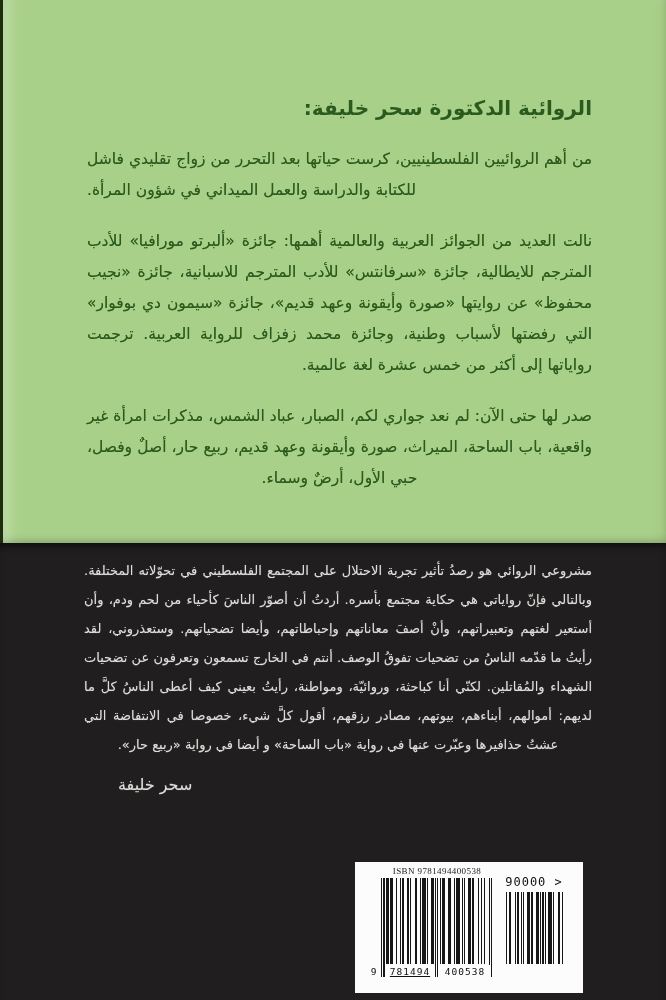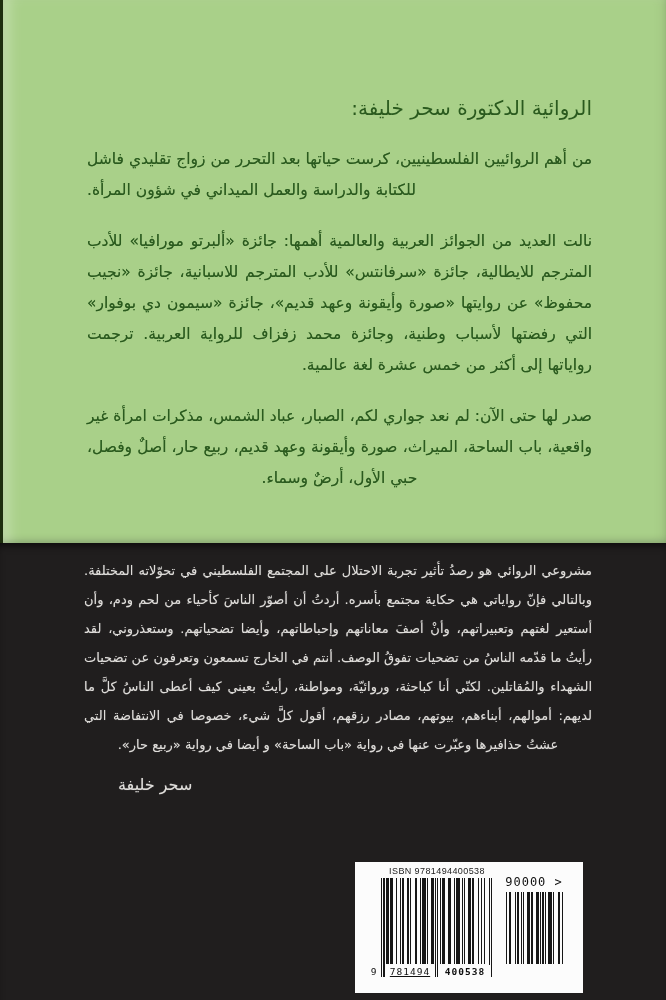--- a/index.html
+++ b/index.html
@@ -29,21 +29,21 @@
     box-shadow:
       inset 12px 0 14px -6px rgba(255,255,255,0.30),
       inset -8px 0 14px -8px rgba(0,0,0,0.10),
       inset 0 -5px 8px -4px rgba(0,0,0,0.28);
   }
   .bio-text{
     position:absolute;top:96px;right:74px;left:84px;
     direction:rtl;color:var(--green-text);
   }
   .bio-title{
-    font-size:20px;font-weight:normal;text-align:right;
+    font-size:20px;font-weight:bold;text-align:right;
     margin-bottom:24px;letter-spacing:0;
   }
   .bio-text p{
     font-size:15.5px;line-height:31px;
     text-align:justify;
     text-shadow:0 0 0.5px rgba(42,90,30,0.6);
     margin-top:20px;
   }
   p.last-left{text-align-last:left;}
   p.last-right{text-align-last:right;}
@@ -67,40 +67,40 @@
     font-size:16px;text-align:left;color:var(--white-text);
     text-shadow:0 0 1px rgba(255,255,255,0.35);
   }
   
   .barcode-box{
     position:absolute;left:355px;top:862px;width:228px;height:131px;
     background:var(--barcode-bg);
   }
   .isbn-label{
     position:absolute;top:4px;left:16px;width:132px;
-    font-family:Liberation Sans, sans-serif;
+    font-family:Liberation Serif, serif;
     font-size:9px;letter-spacing:0.4px;text-align:center;color:#1c1c1c;
   }
   .ean-main{
     position:absolute;left:26px;top:16px;width:112px;height:99px;
   }
   .bars{
     display:flex;align-items:flex-start;width:100%;height:100%;
   }
   .bars .module{flex:1 1 0;height:87%;}
   .bars .module.guard{height:100%;}
   .bars .module.on{background:var(--bar-color);}
   .ean-digits span{
     position:absolute;bottom:-1px;height:13px;line-height:13px;
     font-family:"DejaVu Sans Mono", monospace;font-size:9.5px;color:#111;
     text-align:center;letter-spacing:1px;
   }
   .digit-first{left:-12px;width:10px;background:transparent;}
   .digit-g1{left:4px;width:50px;background:var(--barcode-bg);text-decoration:underline;}
-  .digit-g2{left:59px;width:50px;background:var(--barcode-bg);font-weight:bold;}
+  .digit-g2{left:59px;width:50px;background:var(--barcode-bg);}
   .ean-supplement{
     position:absolute;left:150px;top:13px;width:58px;height:90px;
   }
   .price-code{
     font-family:"DejaVu Sans Mono", monospace;font-size:12px;
     letter-spacing:1px;color:#111;text-align:center;white-space:nowrap;
     height:15px;line-height:15px;
   }
   .supp-bars{height:72px;margin-top:2px;}
   .supp-bars .module{height:100% !important;}

